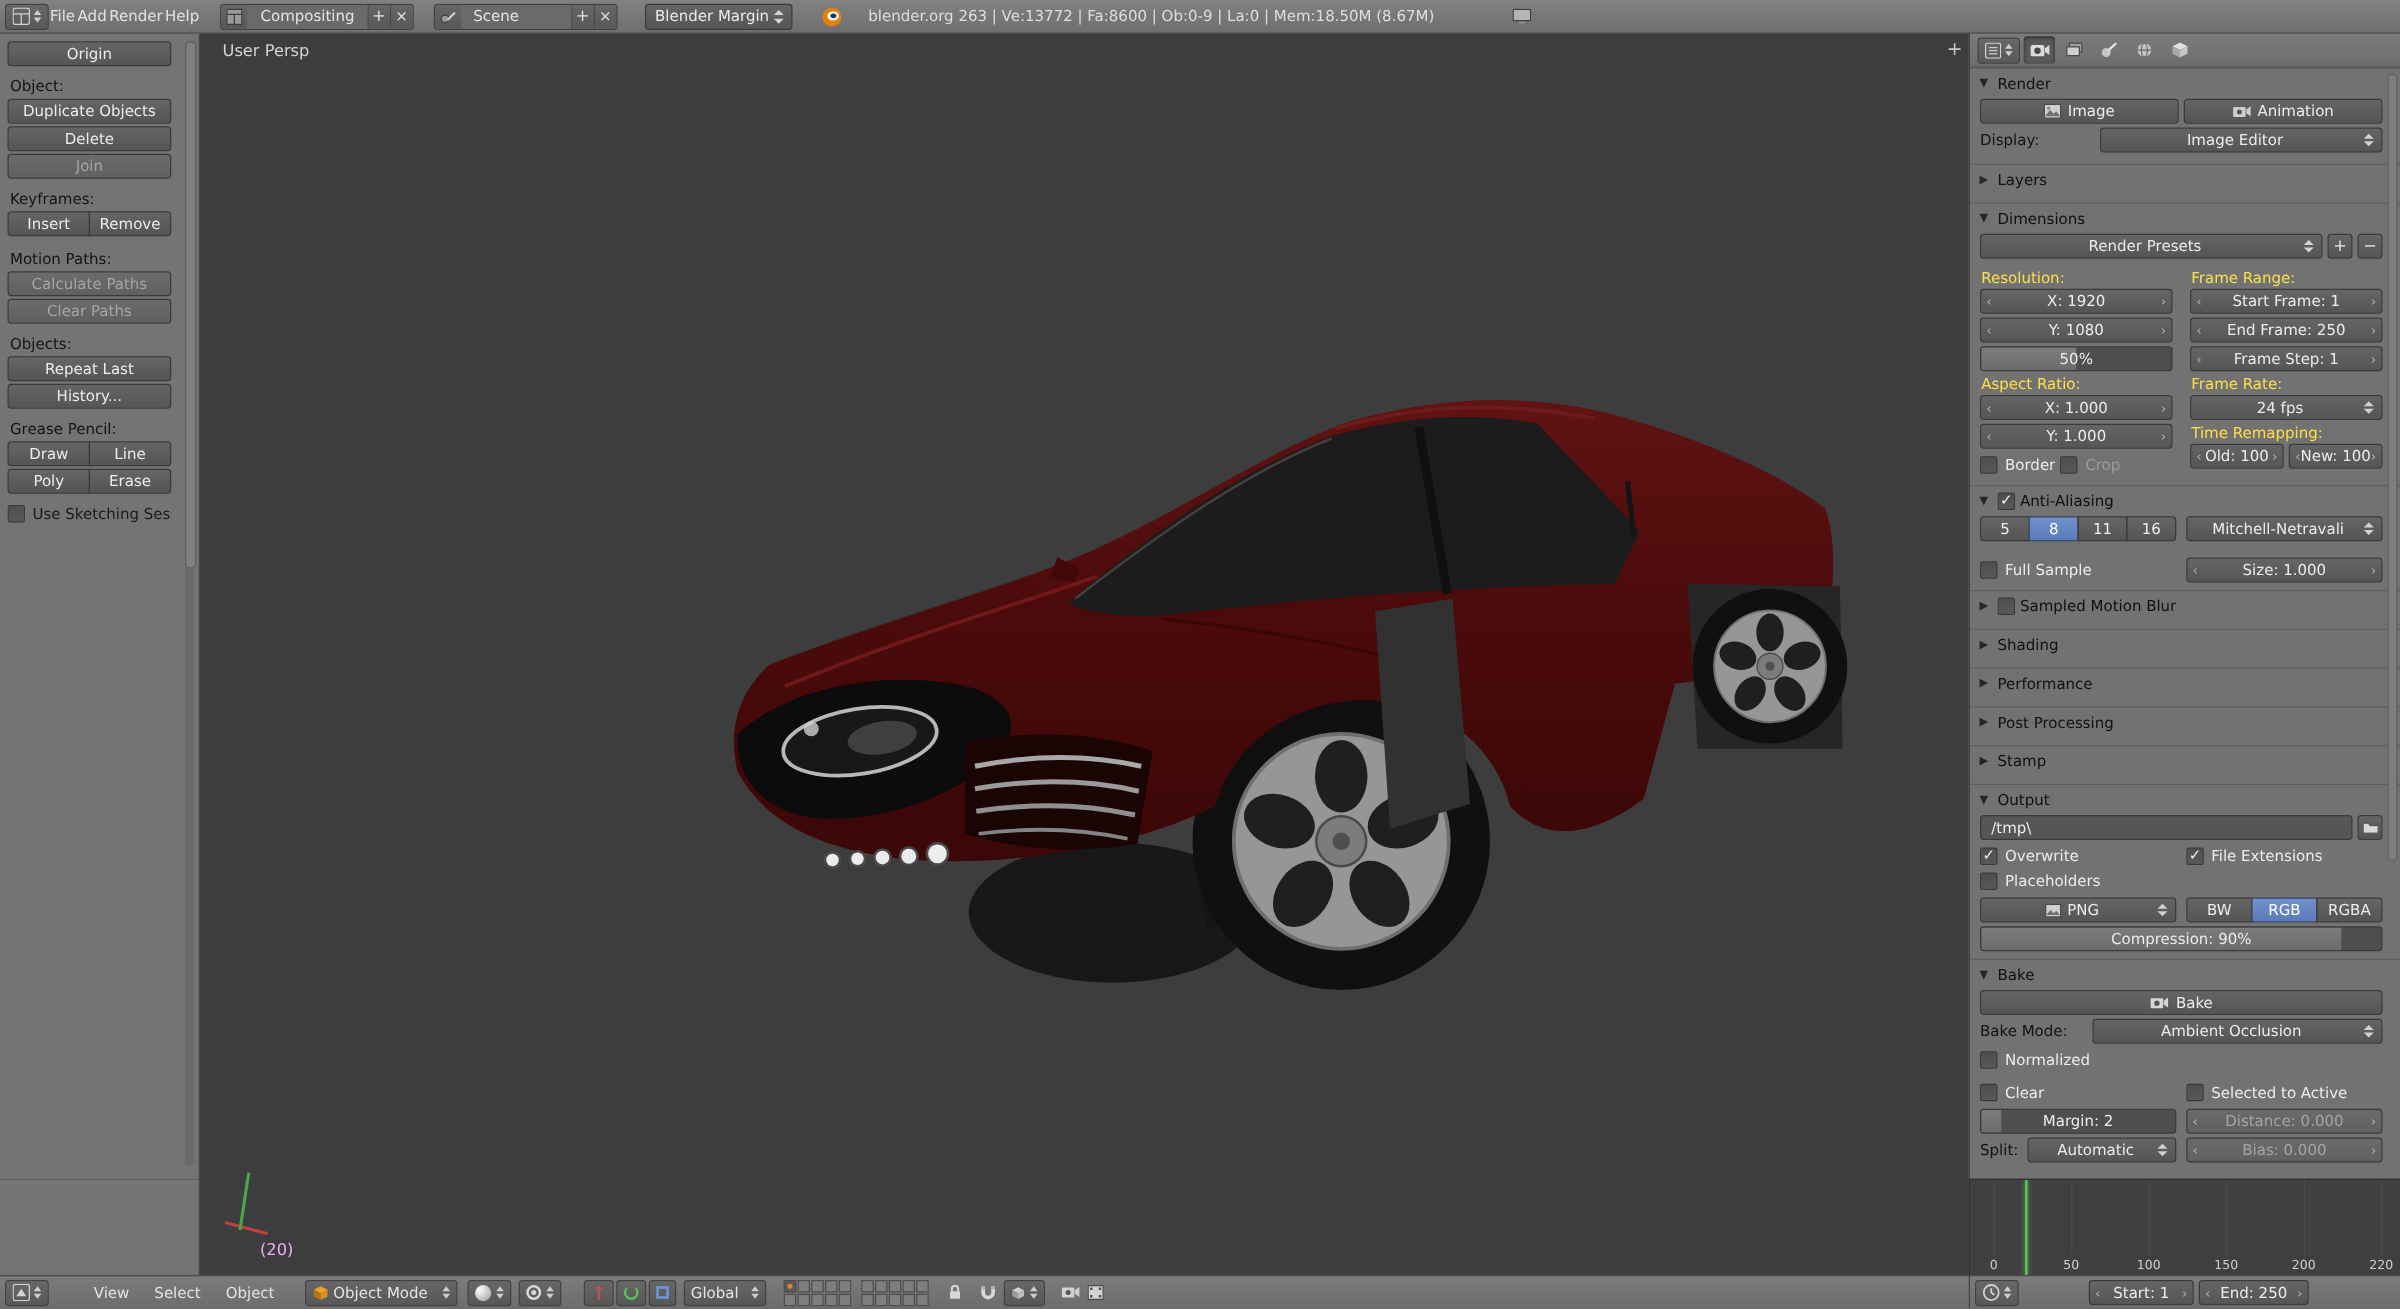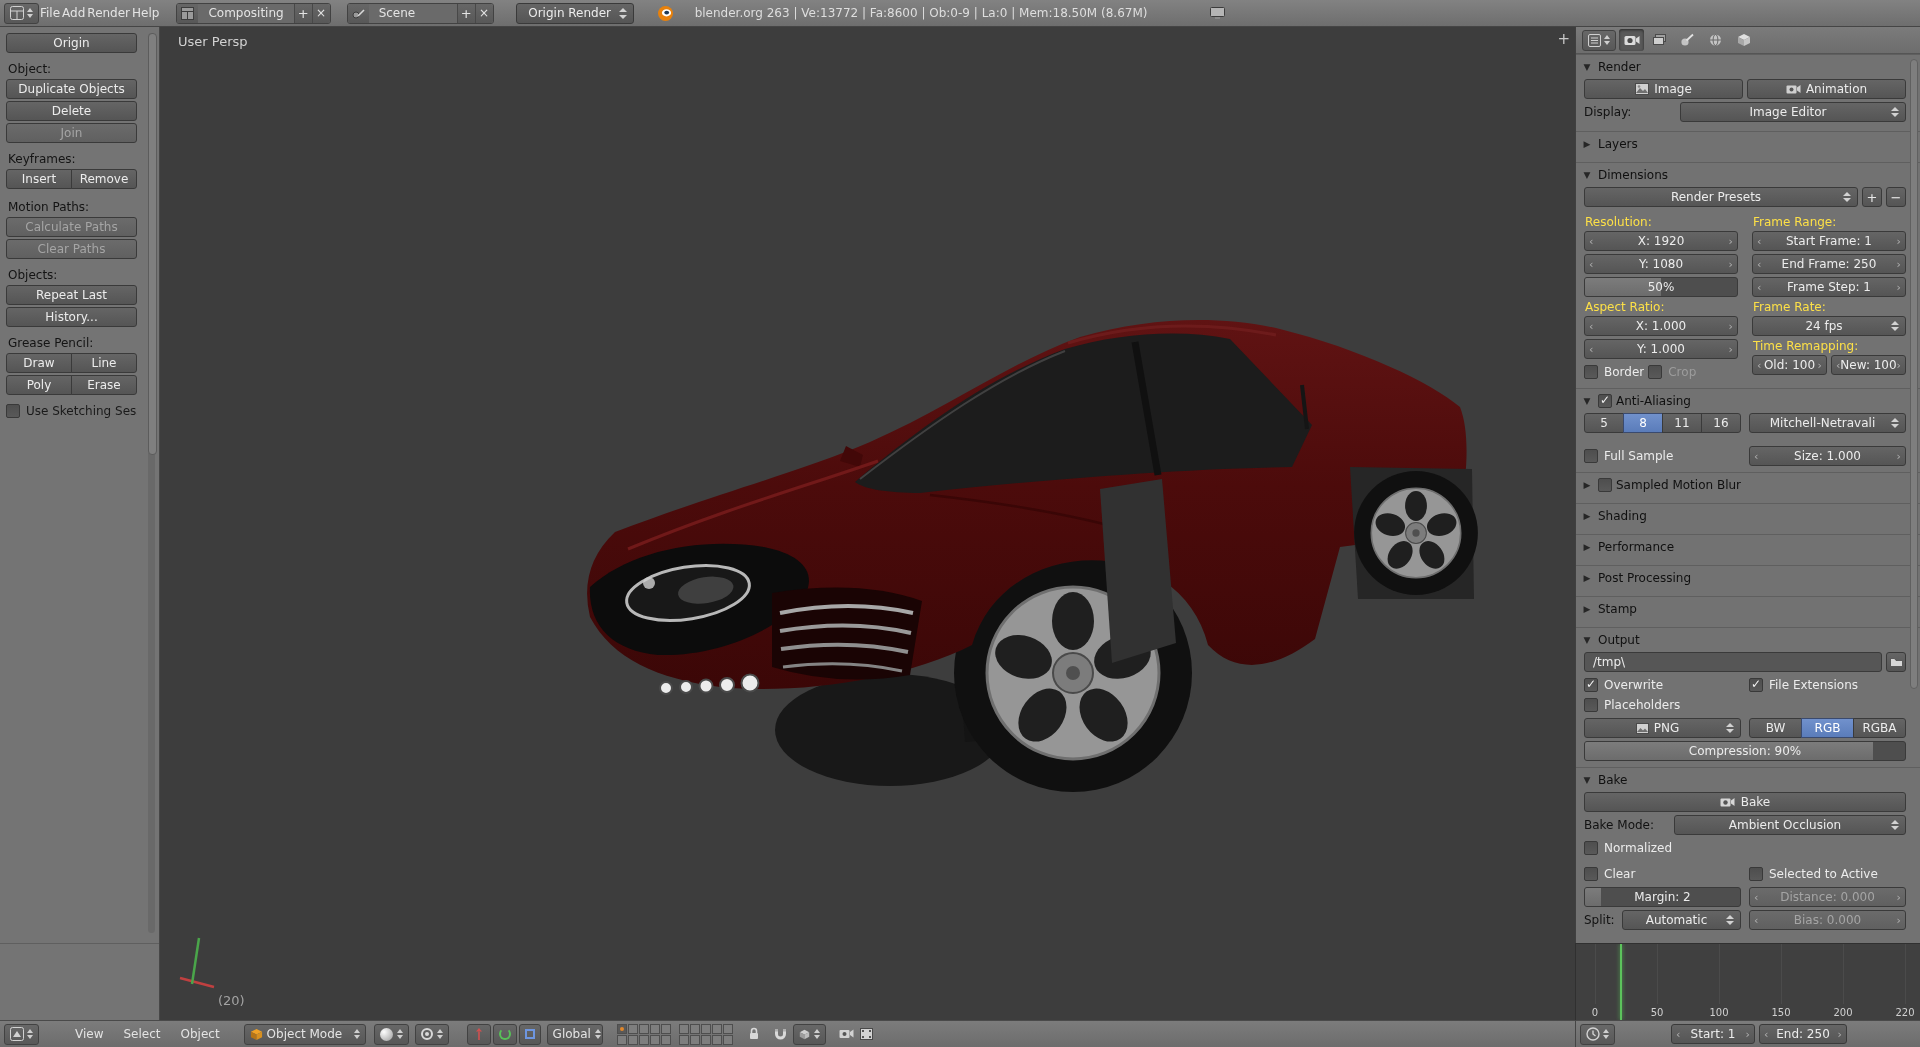--- a/index.html
+++ b/index.html
@@ -61,21 +61,21 @@
   #toolshelf .ts-lbl{color:#141414;margin:9px 0 3px 2px}
   #toolshelf .w{margin-bottom:2px}
   .ts-scroll{position:absolute;right:4px;top:6px;width:7px;height:900px;background:#696969;border-radius:4px}
   .ts-scroll::after{content:"";position:absolute;left:0;top:0;width:100%;height:420px;background:#7f7f7f;border-radius:4px;border:1px solid #5c5c5c}
   .ts-sep{position:absolute;left:0;width:159px;top:916px;border-top:1px solid #5f5f5f}
 
   
   #viewport{position:absolute;left:160px;top:27px;width:1415px;height:993px;background:#3d3d3d;overflow:hidden}
   #viewport svg.scene{position:absolute;left:0;top:0;width:100%;height:100%}
   .vp-label{position:absolute;left:18px;top:7px;color:#d2d2d2;font-size:13px}
-  .vp-frame{position:absolute;left:58px;bottom:12px;color:#a3a3a3;font-size:13px}
+  .vp-frame{position:absolute;left:48px;bottom:12px;color:#f0abfc;font-size:13px}
   .vp-plus{position:absolute;right:5px;top:3px;color:#c8c8c8;font-size:15px}
   .vp-plus::before{content:"+"}
   .gizmo{position:absolute;left:2px;bottom:14px}
 
   
   #props{position:absolute;left:1575px;top:27px;width:345px;height:916px;background:#727272;border-left:1px solid #404040;overflow:hidden}
   .props-header{height:27px;background:linear-gradient(#7b7b7b,#6d6d6d);border-bottom:1px solid #555;display:flex;align-items:center;padding:0 6px;gap:3px}
   .tab{width:25px;height:22px;display:flex;align-items:center;justify-content:center;border-radius:3px}
   .tab.active{background:#595959;box-shadow:inset 0 1px 3px rgba(0,0,0,.55)}
   .panel{border-top:1px solid rgba(0,0,0,.16);padding:0 14px 6px 8px}
@@ -151,21 +151,21 @@
             <circle cx="4" cy="8" r="3" fill="#9a9a9a" stroke="#3c3c3c"></circle>
             <path d="M6 9l6-6" stroke="#d8d8d8" stroke-width="1.6"></path>
           </svg>
       </span>
       <span class="gt">Scene</span>
       <span class="gm plus"></span>
       <span class="gm xx"></span>
     </div>
 
     <div class="w dd engine">
-        <span>Origin Render</span>
+        <span>Blender Margin</span>
       </div>
 
     <span class="flatico" style="margin-left:20px">
       <svg width="17" height="17" viewBox="0 0 17 17">
           <circle cx="8.5" cy="8.5" r="7.5" fill="#e8810c"></circle>
           <ellipse cx="9.5" cy="7.8" rx="4.6" ry="3.6" fill="#fff"></ellipse>
           <ellipse cx="9.7" cy="7.6" rx="2.4" ry="1.9" fill="#1e3a57"></ellipse>
         </svg>
     </span>
     <span class="info">blender.org 263 | Ve:13772 | Fa:8600 | Ob:0-9 | La:0 | Mem:18.50M (8.67M)</span>
@@ -657,21 +657,21 @@
           <rect x="5.2" y="3.5" width="1.6" height="8.5" fill="#d05050"></rect>
         </svg>
     </span>
     <span class="icobtn" style="margin-left:2px">
       <span class="rot"></span>
     </span>
     <span class="icobtn" style="margin-left:2px">
       <span class="scl"></span>
     </span>
 
-    <span class="icobtn" style="margin-left:6px;width:56px">
+    <span class="icobtn" style="margin-left:6px;width:66px">
       <span class="grow">Global</span>
       <span class="ddm"></span>
     </span>
 
     <span class="layers">
       <span class="lblock">
         <i class="lcell active"></i>
           <i class="lcell"></i>
           <i class="lcell"></i>
           <i class="lcell"></i>

